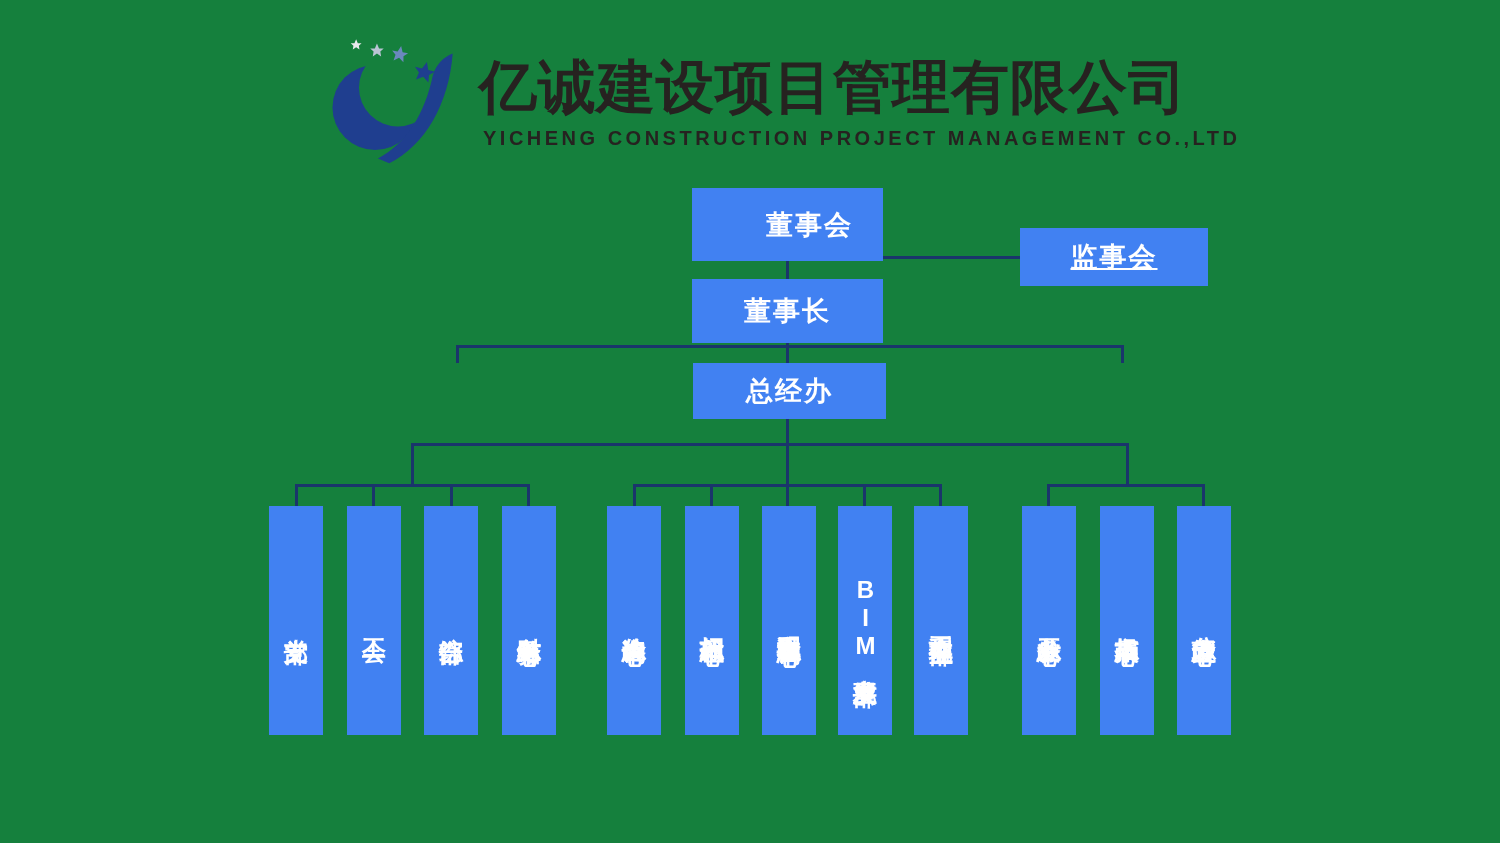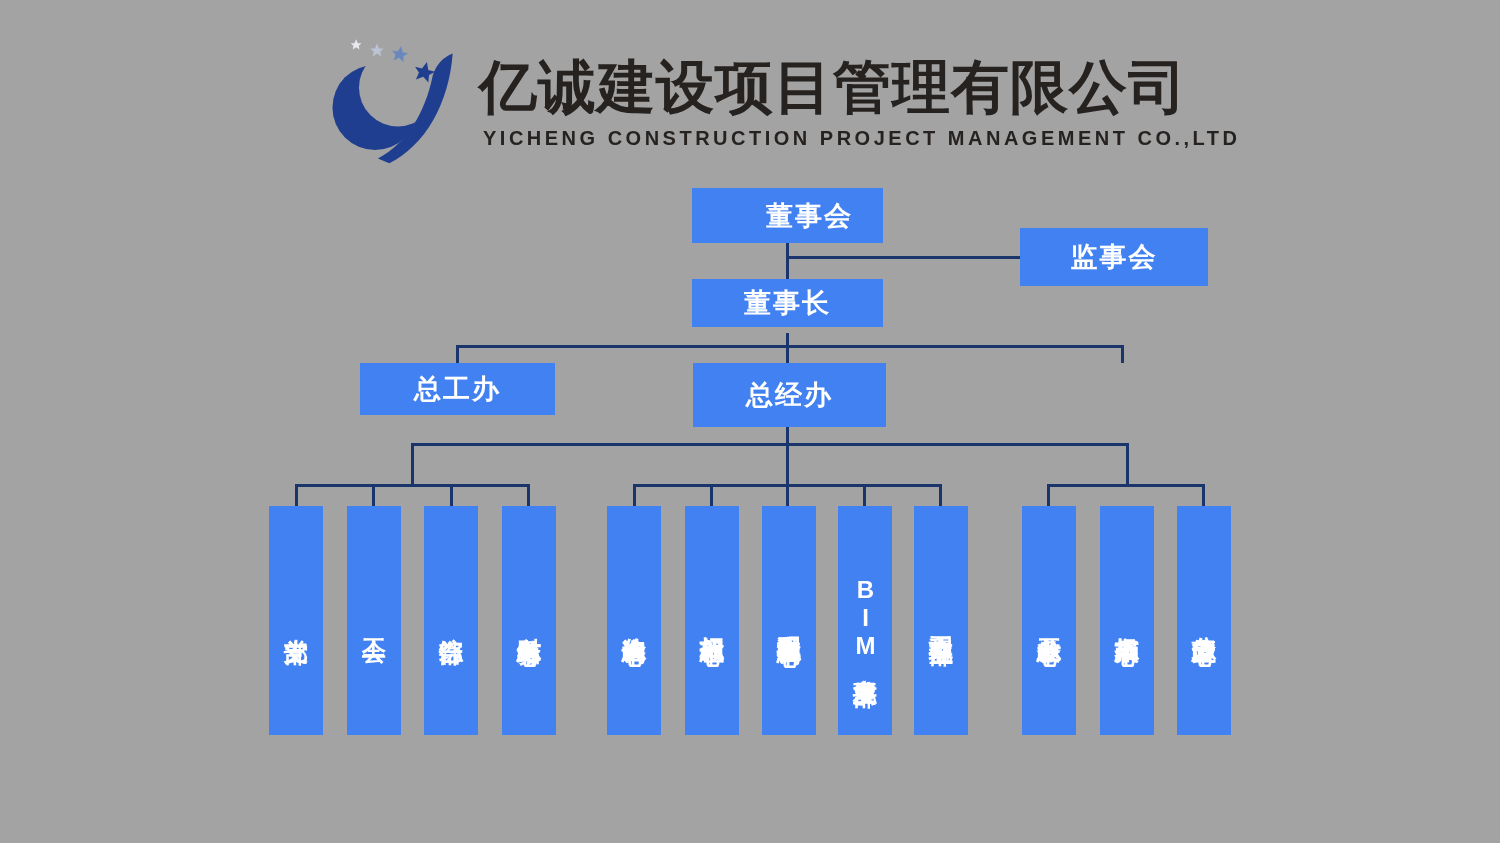--- a/index.html
+++ b/index.html
@@ -8,21 +8,21 @@
     --title-ink:#262220;
     --logo-navy:#1F3E8F;
     --star-1:#E9EAEE;
     --star-2:#BAC4D4;
     --star-3:#6B88BE;
     --star-4:#1F3E8F;
   }
   *{margin:0;padding:0;box-sizing:border-box;}
   html,body{background:#ffffff;}
   body{font-family:"Liberation Sans","DejaVu Sans",sans-serif;}
-  .canvas{position:relative;width:1500px;height:843px;background:#a3a3a3;overflow:hidden;}
+  .canvas{position:relative;width:1500px;height:843px;background:#15803d;overflow:hidden;}
 
   
   .logo{position:absolute;left:323px;top:26px;width:142px;height:145px;}
   .title-zh{
     position:absolute;left:479px;top:56px;width:760px;
     font-size:58px;line-height:62px;font-weight:900;letter-spacing:1px;
     color:var(--title-ink);white-space:nowrap;
   }
   .title-en{
     position:absolute;left:483px;top:127px;width:760px;
@@ -40,25 +40,25 @@
     position:absolute;top:506px;width:54px;height:229px;background:var(--box-blue);color:#fff;
     display:flex;align-items:center;justify-content:center;
   }
   .vbox span{
     writing-mode:vertical-lr;text-orientation:upright;
     font-size:24px;font-weight:700;letter-spacing:1px;line-height:1;
     white-space:nowrap;
   }
 
   
-  .b-board{left:692px;top:188px;width:191px;height:55px;padding-left:44px;}
-  .b-super{left:1020px;top:228px;width:188px;height:58px;}
-  .b-chair{left:692px;top:279px;width:191px;height:48px;}
+  .b-board{left:692px;top:188px;width:191px;height:73px;padding-left:44px;}
+  .b-super{left:1020px;top:228px;width:188px;height:58px;text-decoration:underline;}
+  .b-chair{left:692px;top:279px;width:191px;height:64px;}
   .b-l3a{left:360px;top:363px;width:195px;height:52px;}
-  .b-l3b{left:693px;top:363px;width:193px;height:64px;}
+  .b-l3b{left:693px;top:363px;width:193px;height:56px;}
   .b-l3c{left:1025px;top:363px;width:195px;height:52px;}
 
   .g1-0{left:269px;} .g1-1{left:347px;} .g1-2{left:424px;} .g1-3{left:502px;}
   .g2-0{left:607px;} .g2-1{left:685px;} .g2-2{left:762px;} .g2-3{left:838px;} .g2-4{left:914px;}
   .g3-0{left:1022px;} .g3-1{left:1100px;} .g3-2{left:1177px;}
 
   
   .hl,.vl{position:absolute;background:var(--line-navy);}
   .hl{height:3px;} .vl{width:3px;}
 </style>
@@ -126,23 +126,20 @@
   <div class="hbox b-board">
     <span>董事会</span>
   </div>
   <div class="hbox b-super">
     <span>监事会</span>
   </div>
   <div class="hbox b-chair">
     <span>董事长</span>
   </div>
 
-  <div class="hbox b-l3a">
-    <span>总工办</span>
-  </div>
   <div class="hbox b-l3b">
     <span>总经办</span>
   </div>
 
   <div class="vbox g1-0">
     <span>党支部</span>
   </div>
   <div class="vbox g1-1">
     <span>工会</span>
   </div>

